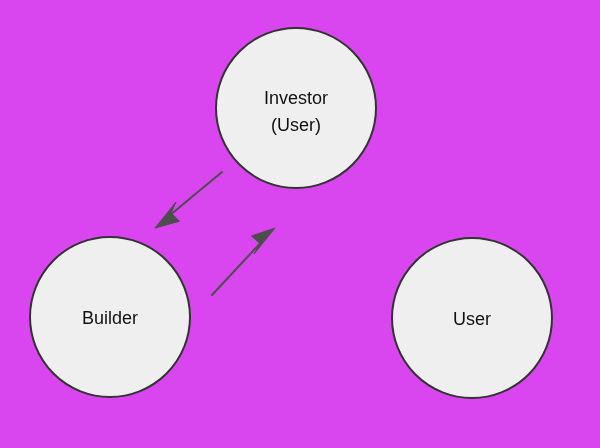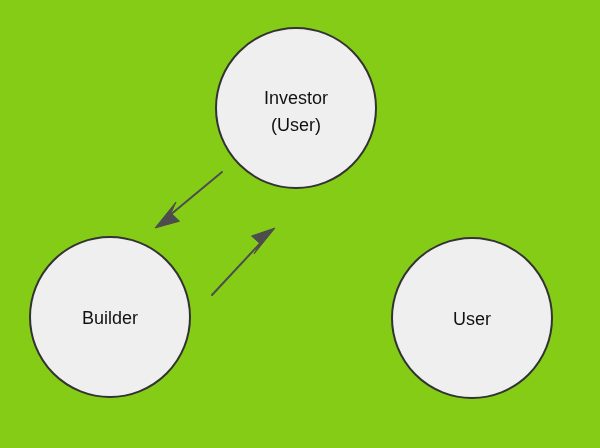--- a/index.html
+++ b/index.html
@@ -10,21 +10,21 @@
     width: 600px;
     height: 448px;
     background: #ffffff;
     font-family: "Liberation Sans", sans-serif;
     overflow: hidden;
   }
   #diagram-canvas {
     position: relative;
     width: 600px;
     height: 448px;
-    background: #84cc16;
+    background: #d946ef;
   }
   #diagram-svg {
     position: absolute;
     top: 0;
     left: 0;
     width: 600px;
     height: 448px;
     display: block;
   }
   .node-ellipse {

